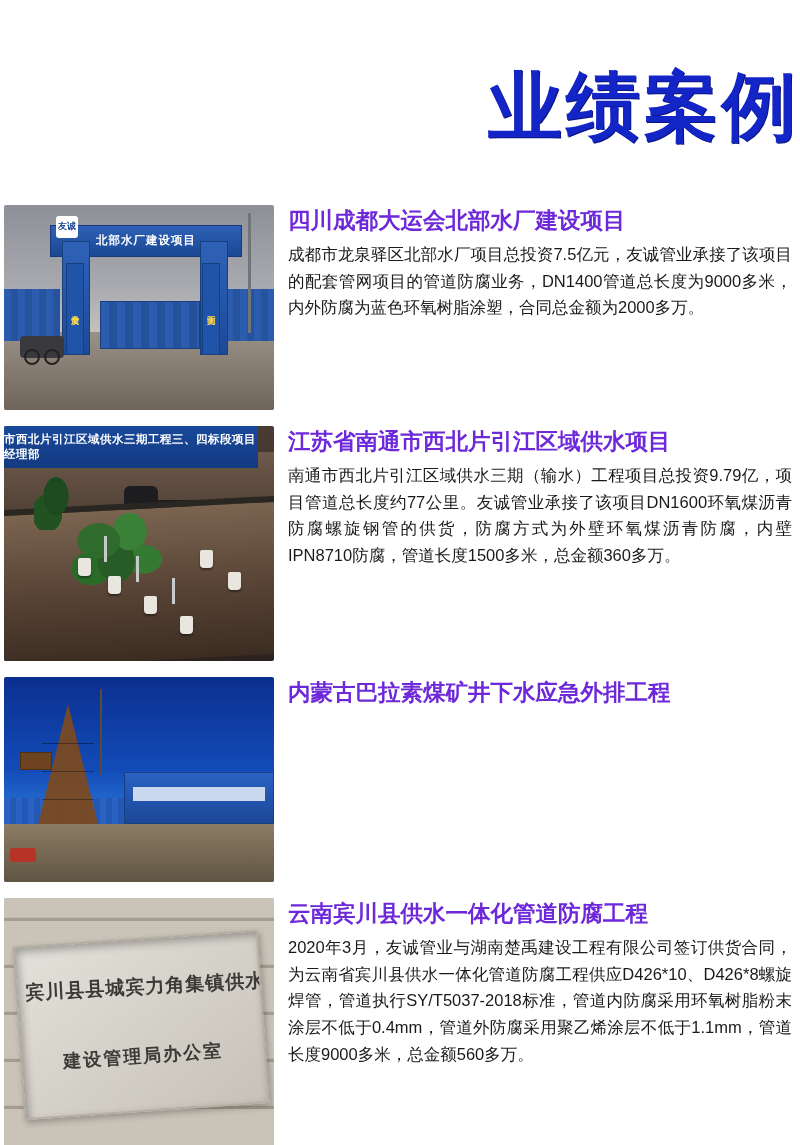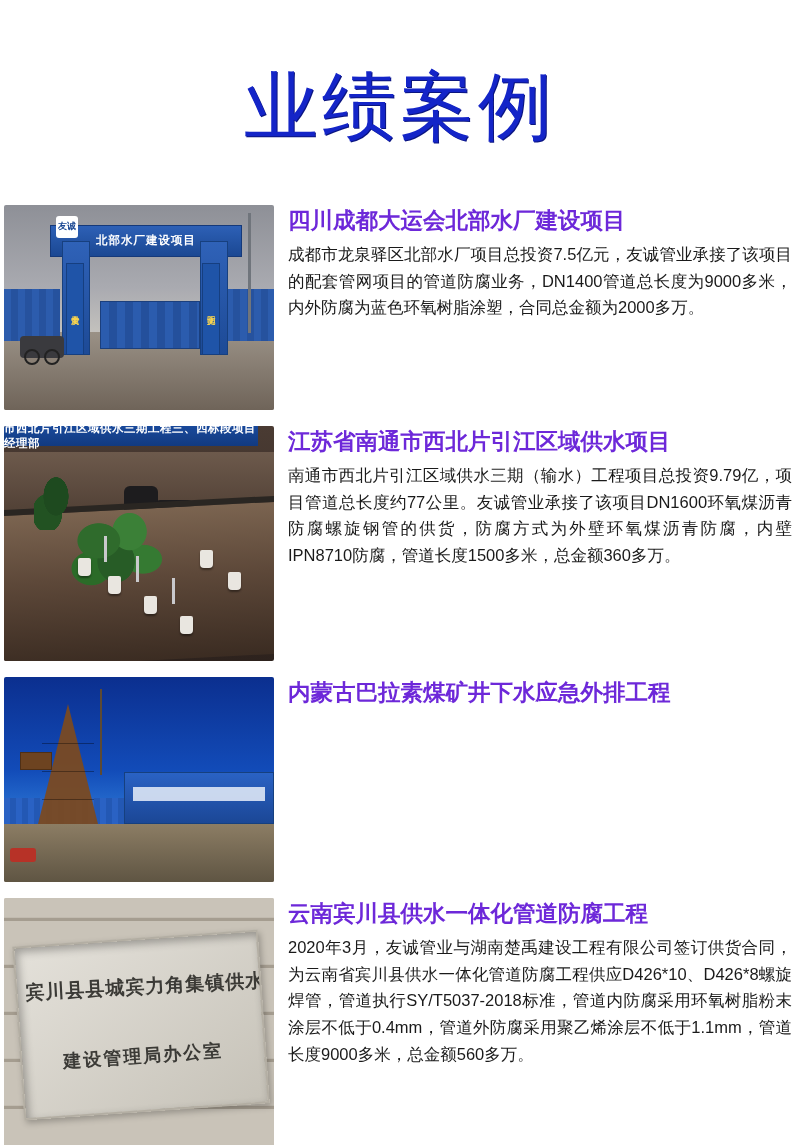--- a/index.html
+++ b/index.html
@@ -15,24 +15,24 @@
     overflow: hidden;
   }
   .page {
     width: 800px;
     height: 1145px;
     position: relative;
     background: #fff;
     box-sizing: border-box;
   }
   .page-title {
-    text-align: center;
+    text-align: right;
     font-size: 74px;
     line-height: 1.05;
-    font-weight: normal;
+    font-weight: bold;
     color: #1425c8;
     letter-spacing: 4px;
     padding-top: 18px;
     padding-bottom: 10px;
     font-family: "DejaVu Sans", sans-serif;
     text-shadow: 1px 1px 0 #0b1580;
   }
   .cases {
     padding: 0 0 0 0;
   }
@@ -136,21 +136,21 @@
     content: ""; position: absolute; bottom: -7px; right: 4px; width: 12px; height: 12px;
     border: 2px solid #222; border-radius: 50%;
   }
   .ph1 .pole {
     position: absolute; top: 8px; left: 244px; width: 3px; height: 120px; background: #70757c;
   }
 
   
   .ph2 { height: 235px; background: linear-gradient(#4a3b33, #2d221d); }
   .ph2 .banner {
-    position: absolute; top: 0; left: 0; right: 16px; height: 20px;
+    position: absolute; top: 0; left: 0; right: 16px; height: 42px;
     background: linear-gradient(#19499b,#123a80);
     color: #fff; font-size: 11.5px; font-weight: bold;
     display: flex; align-items: center; justify-content: center;
     letter-spacing: 0.5px;
   }
   .ph2 .wall {
     position: absolute; top: 26px; left: 0; right: 0; height: 76px;
     background: linear-gradient(#6d5a4c,#4a3a30);
   }
   .ph2 .table {

